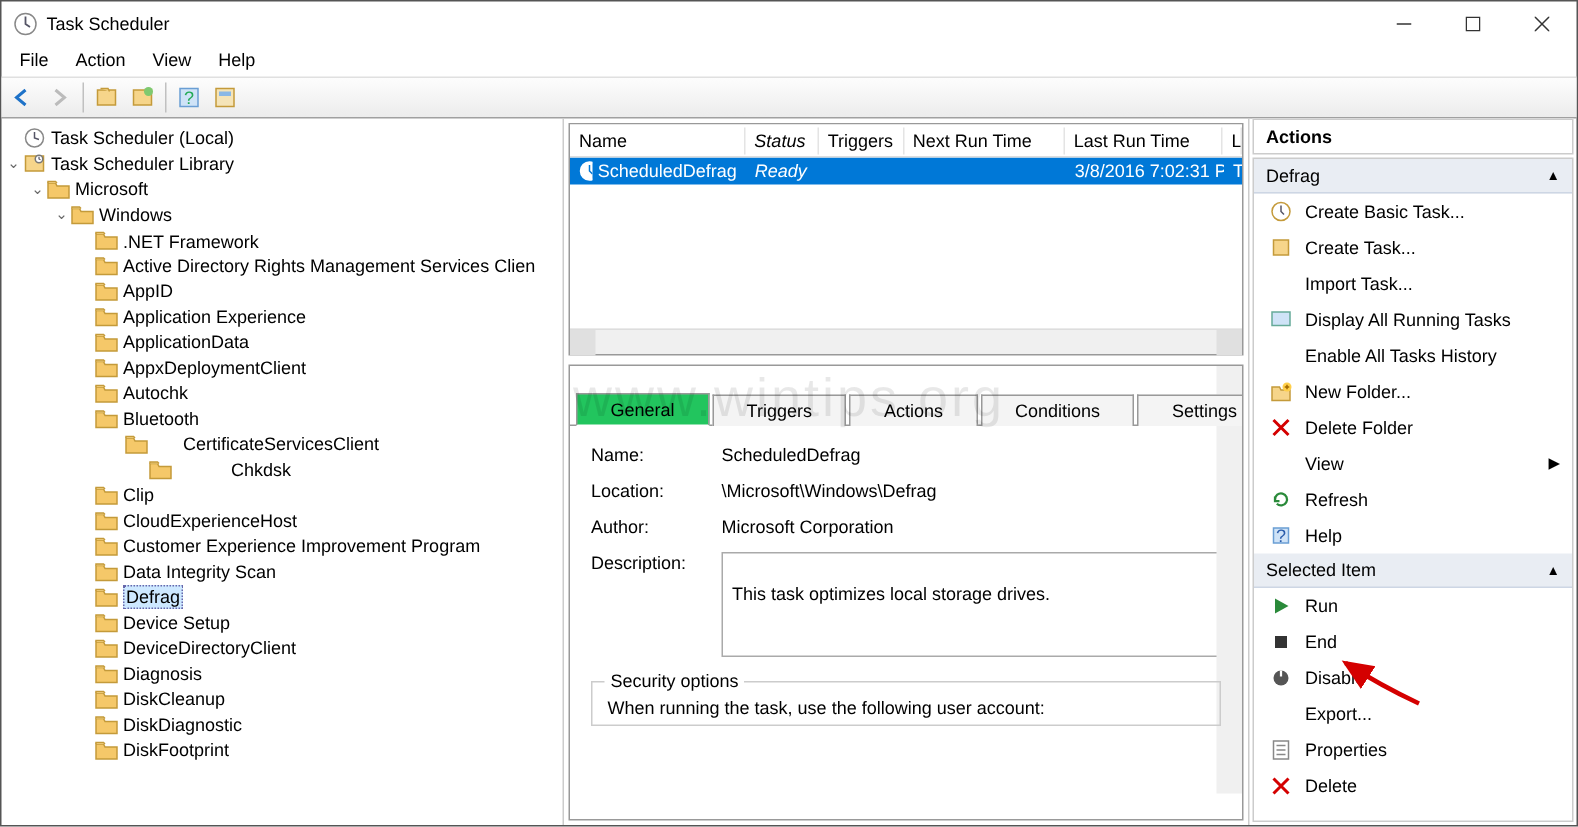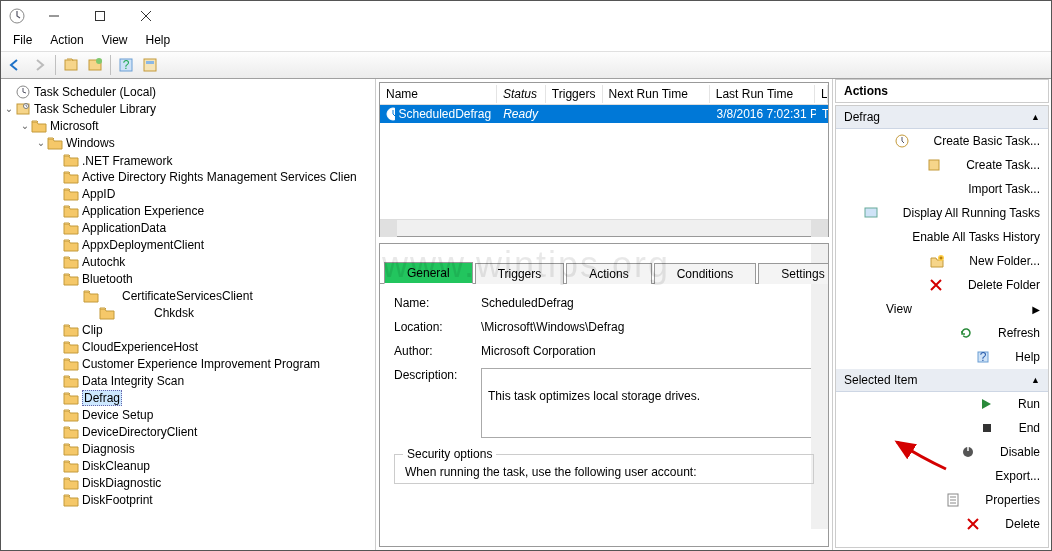--- a/index.html
+++ b/index.html
@@ -43,36 +43,37 @@
 .formrow { display: flex; align-items: flex-start; gap: 12px; }
 .formrow .lbl { width: 75px; }
 .formrow .val { flex: 1; }
 .desc-box { border: 1px solid #aaa; padding: 20px 6px; height: 70px; width: 100%; }
 .fieldset { border: 1px solid #ccc; padding: 10px 10px 4px 10px; margin-top: 6px; position: relative; }
 .fieldset .legend { position: absolute; top: -8px; left: 8px; background: #fff; padding: 0 4px; }
 .actions-pane { width: 218px; display: flex; flex-direction: column; }
 .actions-head { background: #fff; border: 1px solid #ccc; padding: 4px 8px; font-weight: 600; margin: 0 2px 2px 2px; }
 .actions-scroll { flex: 1; border: 1px solid #ccc; margin: 0 2px 2px 2px; overflow-y: auto; position: relative; }
 .group-hdr { background: #e9edf3; padding: 4px 8px; font-weight: 400; border-bottom: 1px solid #cdd6e4; display: flex; justify-content: space-between; align-items: center; }
-.action-item { display: flex; align-items: center; gap: 24px; padding: 4px 8px 4px 10px; min-height: 24px; justify-content: flex-end; }
+.action-item { display: flex; align-items: center; gap: 8px; padding: 4px 8px 4px 10px; min-height: 24px; }
 .action-item .ic { width: 16px; height: 16px; flex-shrink: 0; display: flex; align-items: center; justify-content: center; }
 .action-item .arrow { margin-left: auto; font-size: 10px; }
 .arrow-annot { position: absolute; pointer-events: none; }
 .watermark { position: absolute; left: 50%; top: 48%; transform: translate(-50%,-50%); font-size: 36px; color: rgba(0,0,0,0.09); letter-spacing: 2px; pointer-events: none; }
 .vscroll-line { position: absolute; right: 0; top: 0; bottom: 17px; width: 17px; background: #f0f0f0; }
 </style>
 </head>
 <body>
 
 <div class="window">
   <div class="titlebar">
     <svg class="appicon" viewBox="0 0 16 16">
         <circle cx="8" cy="8" r="7" fill="#fff" stroke="#888"></circle>
         <path d="M8 3v5l3 2" stroke="#556" fill="none" stroke-width="1.2"></path>
       </svg>
+    <span class="title">Task Scheduler</span>
     <div class="winbtns">
       <div class="winbtn">
           <svg width="10" height="10">
             <path d="M0 5h10" stroke="#333"></path>
           </svg>
         </div>
       <div class="winbtn">
           <svg width="10" height="10">
             <rect x="0.5" y="0.5" width="9" height="9" fill="none" stroke="#333"></rect>
           </svg>

